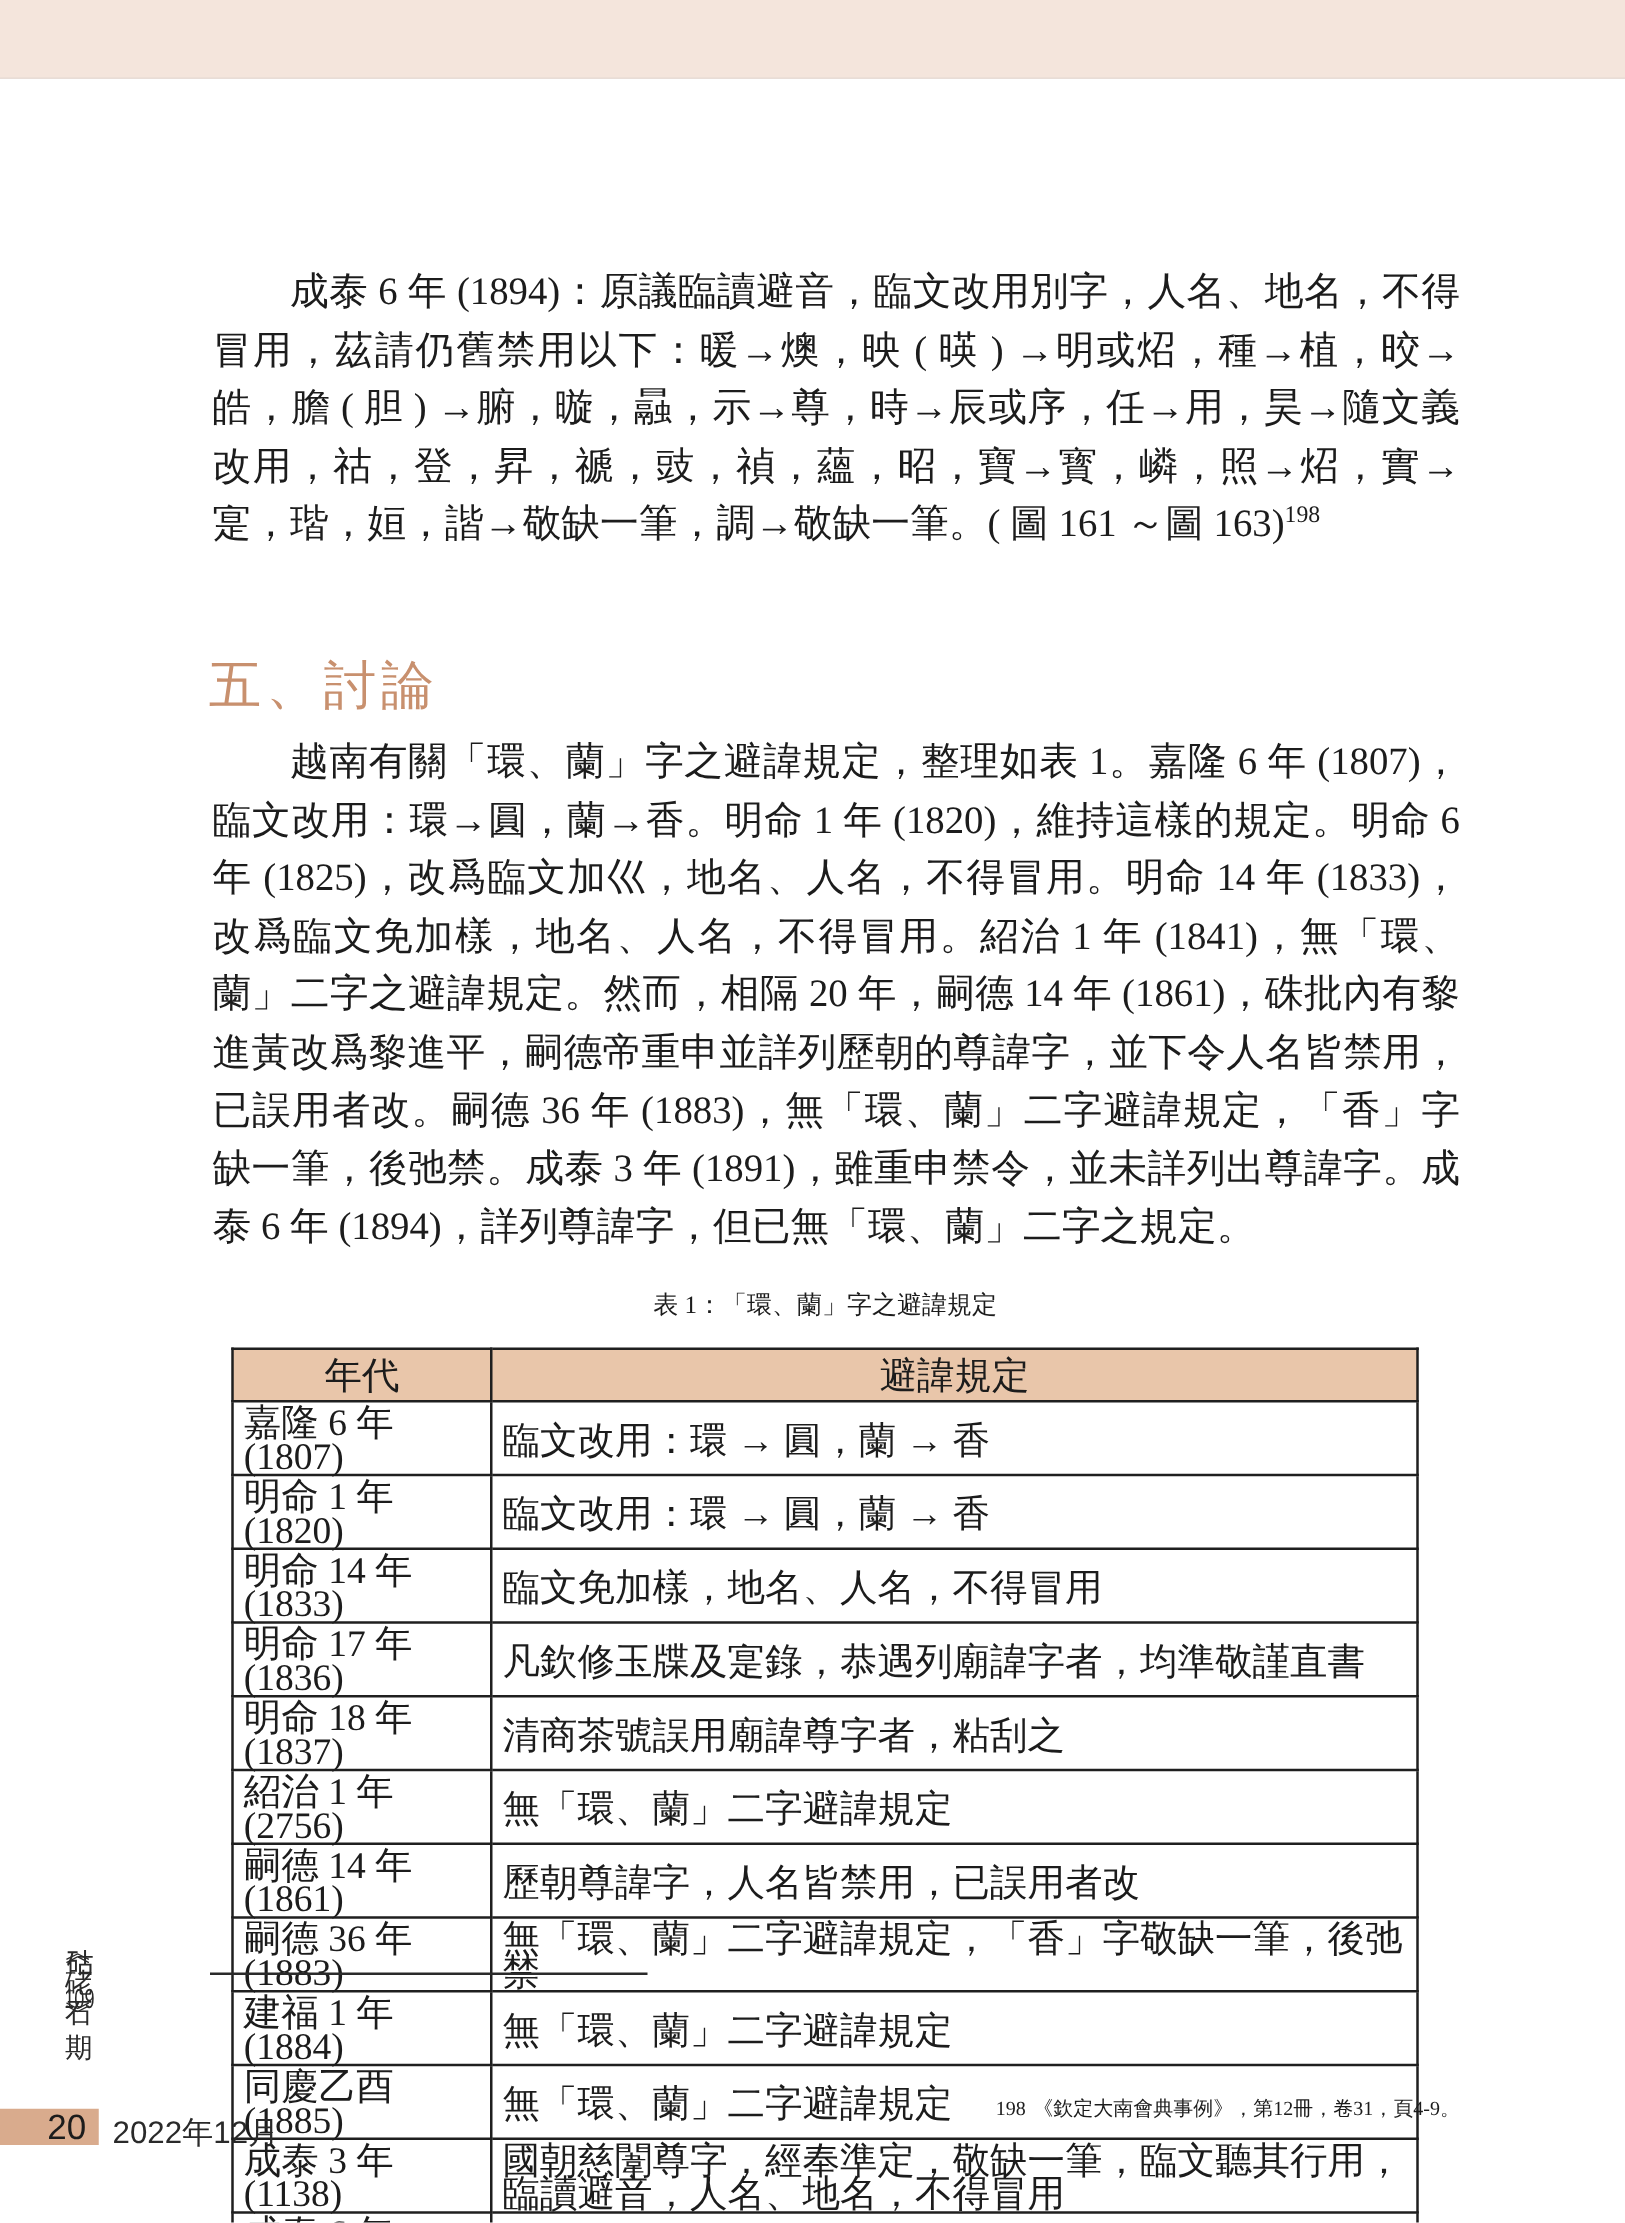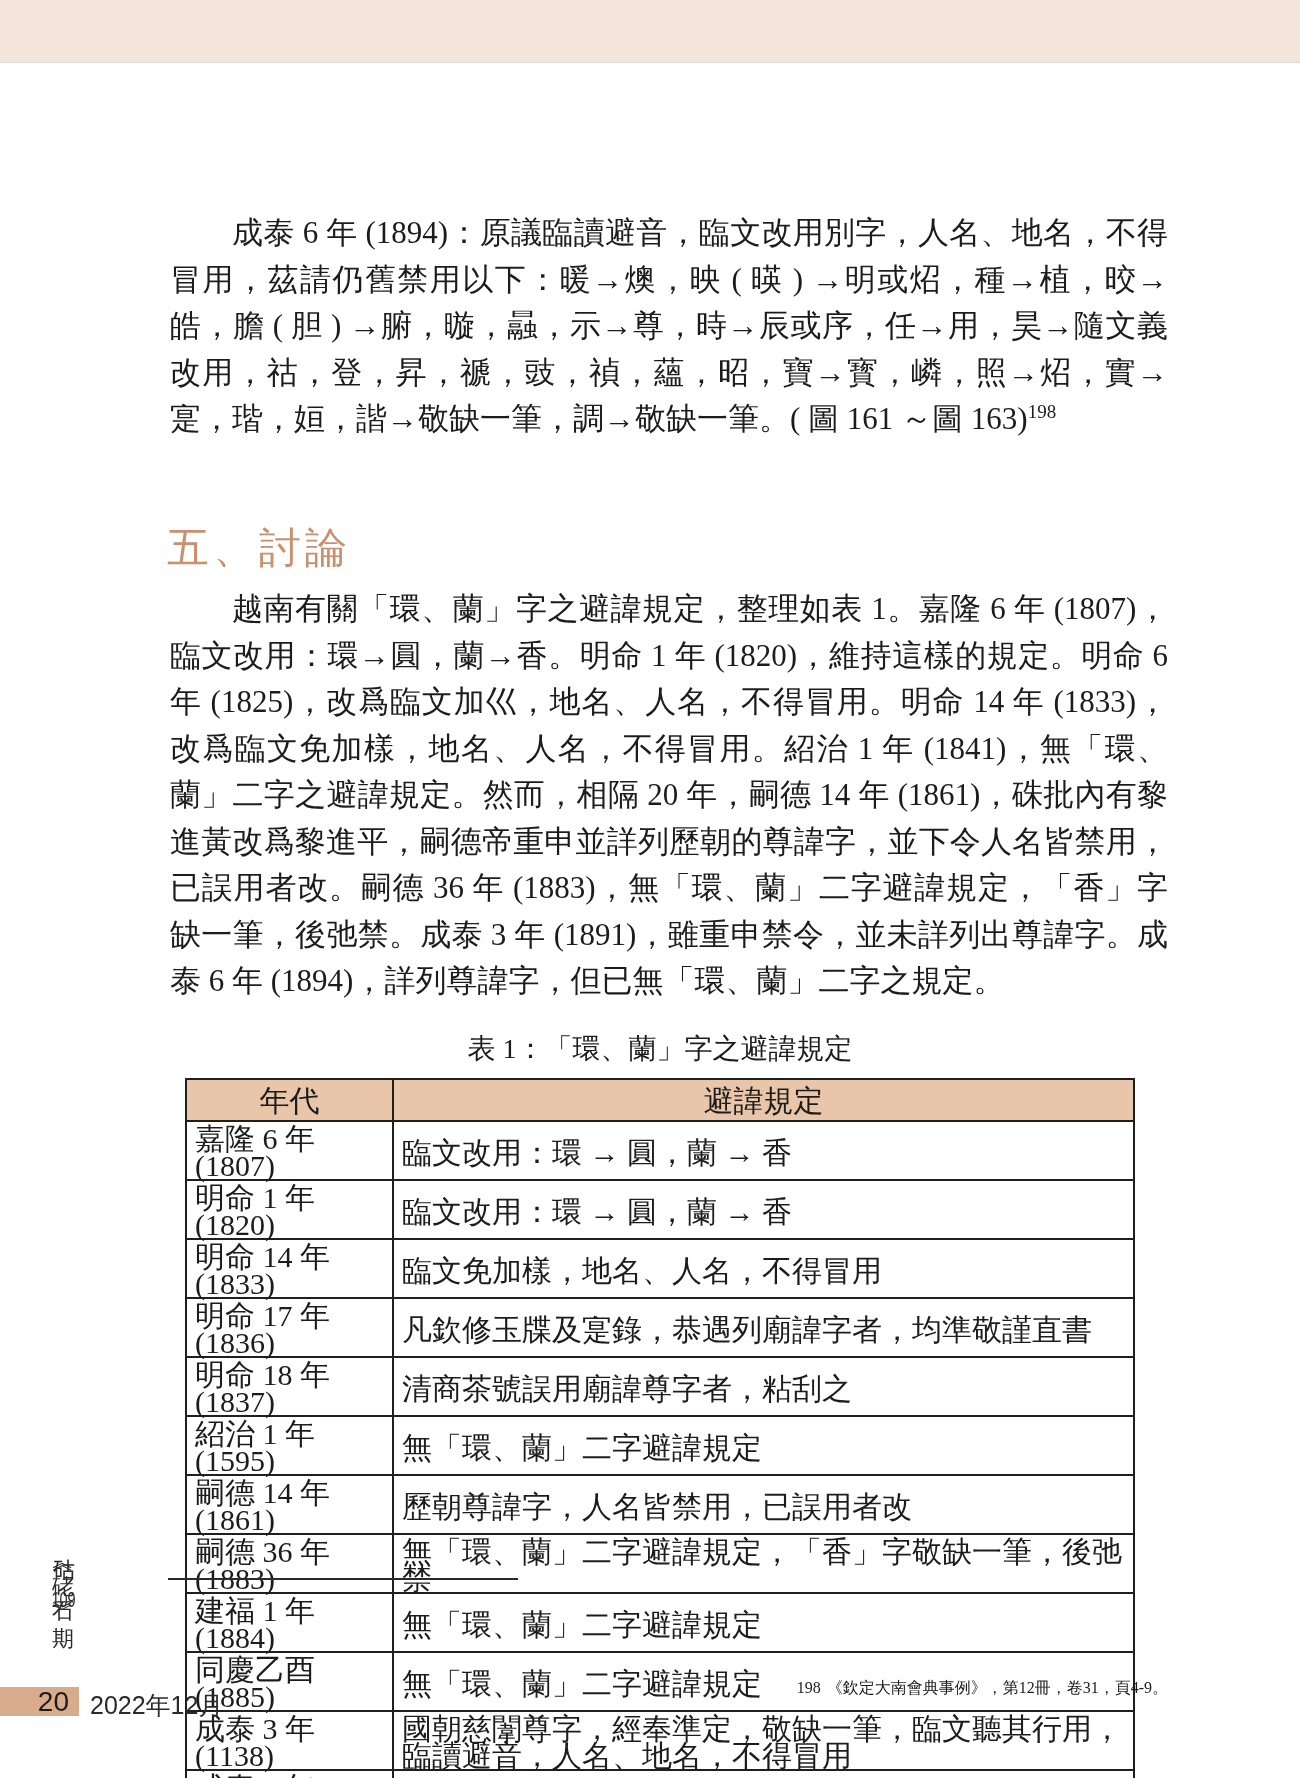--- a/index.html
+++ b/index.html
@@ -24,21 +24,21 @@
   .para1{top:210px;}
   .para sup{font-size:19px;line-height:0;}
   .section-heading{
     position:absolute;left:167px;top:520px;margin:0;
     font-family:"Liberation Sans","DejaVu Sans",sans-serif;
     font-size:42px;font-weight:normal;color:#c8906e;letter-spacing:4px;
   }
   .para2{top:586px;}
   .table-caption{
     position:absolute;left:185px;top:1030px;width:950px;
-    font-size:28px;text-align:center;margin:0;
+    font-size:20px;text-align:center;margin:0;
   }
   table.taboo{
     position:absolute;left:185px;top:1078px;width:950px;
     border-collapse:collapse;table-layout:fixed;
     font-size:30px;
   }
   table.taboo th,table.taboo td{
     border:2px solid #1f1f1f;
     line-height:27px;
     vertical-align:middle;
@@ -116,21 +116,21 @@
       </tr>
       <tr>
         <td class="col-year">明命 17 年 (1836)</td>
         <td class="col-rule">凡欽修玉牒及寔錄，恭遇列廟諱字者，均準敬謹直書</td>
       </tr>
       <tr>
         <td class="col-year">明命 18 年 (1837)</td>
         <td class="col-rule">清商茶號誤用廟諱尊字者，粘刮之</td>
       </tr>
       <tr>
-        <td class="col-year">紹治 1 年 (1595)</td>
+        <td class="col-year">紹治 1 年 (2756)</td>
         <td class="col-rule">無「環、蘭」二字避諱規定</td>
       </tr>
       <tr>
         <td class="col-year">嗣德 14 年 (1861)</td>
         <td class="col-rule">歷朝尊諱字，人名皆禁用，已誤用者改</td>
       </tr>
       <tr>
         <td class="col-year">嗣德 36 年 (1883)</td>
         <td class="col-rule">無「環、蘭」二字避諱規定，「香」字敬缺一筆，後弛禁</td>
       </tr>

